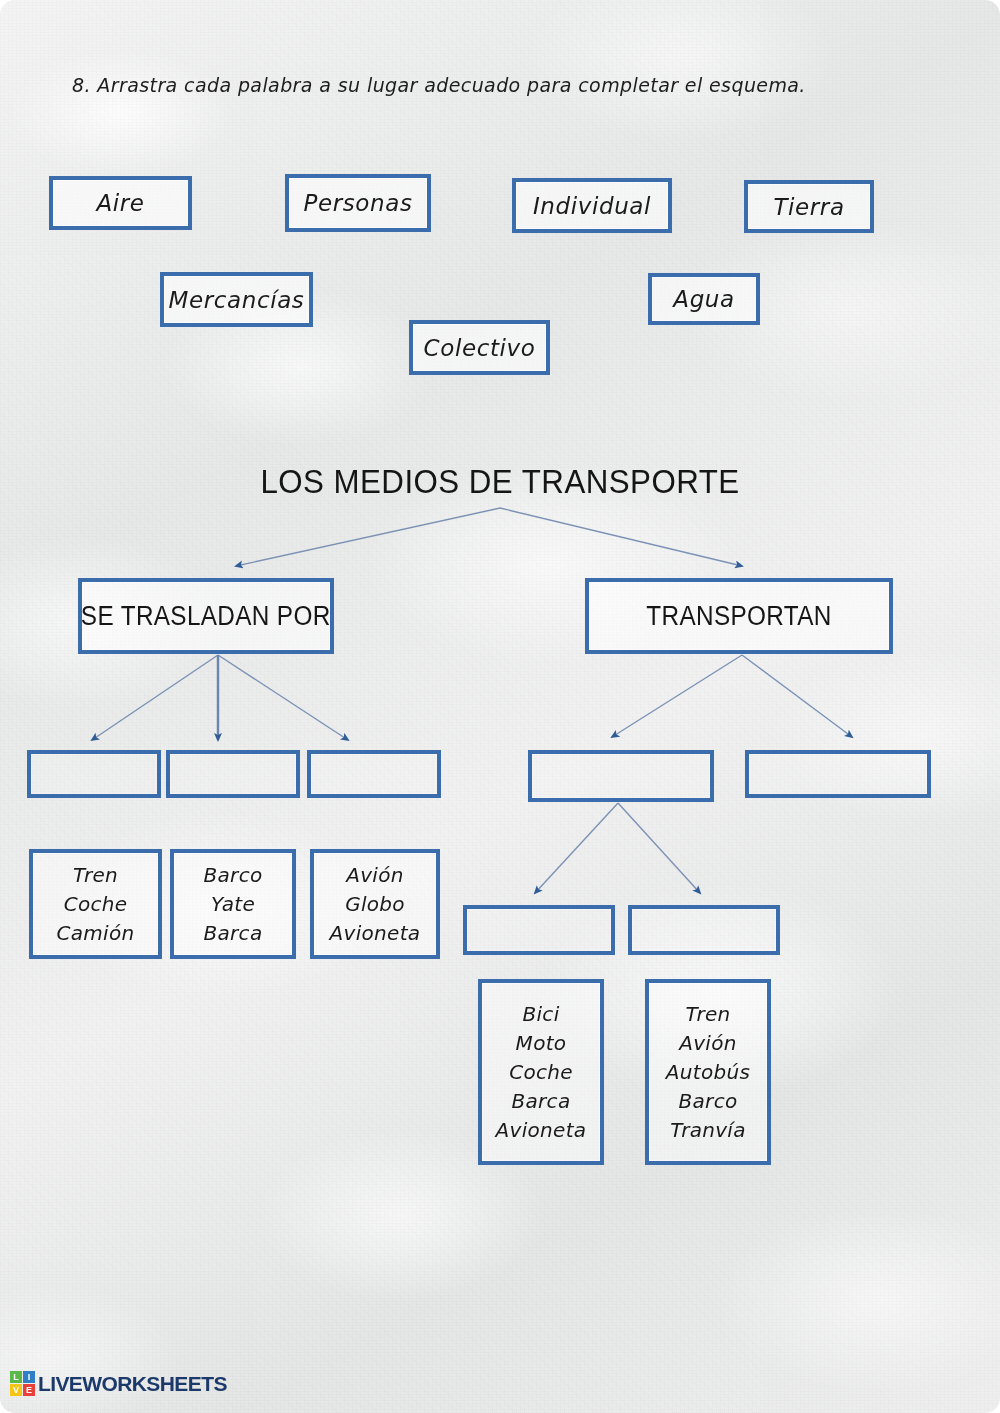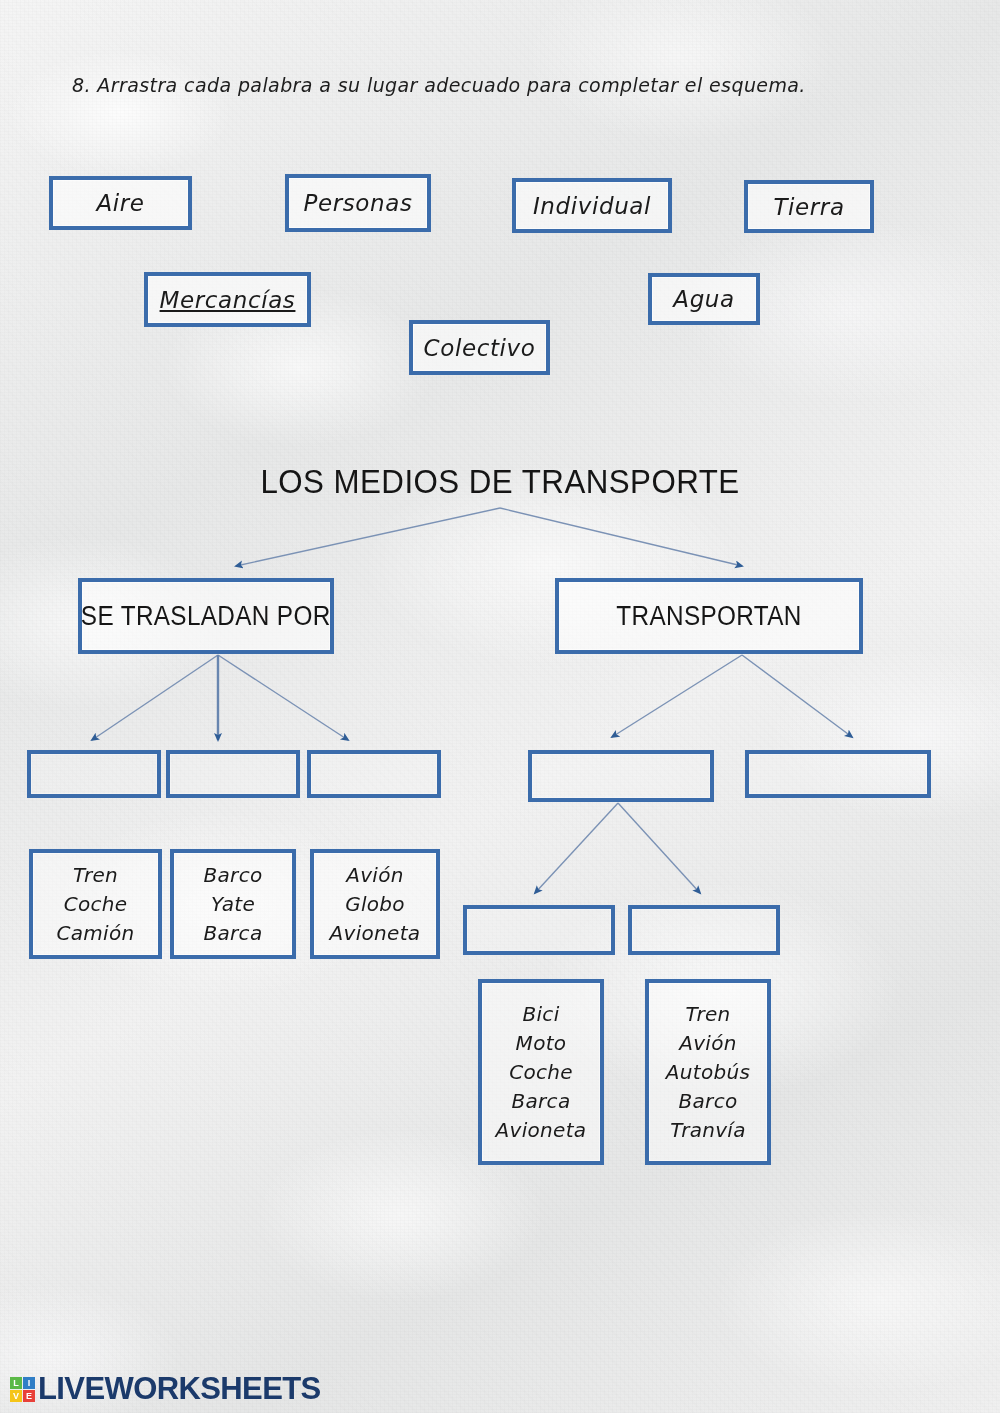--- a/index.html
+++ b/index.html
@@ -24,20 +24,21 @@
       radial-gradient(ellipse 240px 130px at 85% 22%, rgba(247,247,248,0.8), rgba(255,255,255,0) 70%),
       radial-gradient(ellipse 200px 120px at 8%  44%, rgba(255,255,255,0.65), rgba(255,255,255,0) 72%),
       radial-gradient(ellipse 260px 140px at 55% 40%, rgba(255,255,255,0.7), rgba(255,255,255,0) 72%),
       radial-gradient(ellipse 210px 120px at 92% 52%, rgba(252,252,253,0.7), rgba(255,255,255,0) 72%),
       radial-gradient(ellipse 230px 130px at 22% 64%, rgba(255,255,255,0.6), rgba(255,255,255,0) 72%),
       radial-gradient(ellipse 250px 150px at 72% 70%, rgba(255,255,255,0.7), rgba(255,255,255,0) 72%),
       radial-gradient(ellipse 200px 120px at 40% 86%, rgba(253,253,253,0.7), rgba(255,255,255,0) 72%),
       radial-gradient(ellipse 230px 130px at 88% 92%, rgba(255,255,255,0.6), rgba(255,255,255,0) 72%),
       radial-gradient(ellipse 180px 100px at 5%  96%, rgba(250,250,251,0.7), rgba(255,255,255,0) 72%),
       linear-gradient(150deg, #f4f4f4 0%, #e6e7e7 30%, #f1f1f1 55%, #e4e5e5 78%, #efefef 100%);
+    border-radius: 15px;
   }
 
   
   #grain {
     position: absolute;
     inset: 0;
     pointer-events: none;
     opacity: 0.5;
     background-image:
       repeating-linear-gradient(0deg,   rgba(0,0,0,0.022) 0px, rgba(0,0,0,0.022) 1px, rgba(255,255,255,0.03) 1px, rgba(255,255,255,0.03) 3px),
@@ -169,21 +170,21 @@
     font-size: 9px;
     font-weight: bold;
     color: #ffffff;
   }
   .tile-l { background: #5bb947; }
   .tile-i { background: #2f7ec6; }
   .tile-v { background: #f5c518; color: #ffffff; }
   .tile-e { background: #e8413a; }
   #logo-wordmark {
     font-family: "Liberation Sans", sans-serif;
-    font-size: 31px;
+    font-size: 21px;
     font-weight: bold;
     color: #1b3a6b;
     letter-spacing: -0.6px;
   }
 </style>
 </head>
 <body>
 
 <div id="page">
   <div id="grain"></div>
@@ -196,21 +197,21 @@
   <div class="abs word-chip" style="left:285px; top:174px; width:146px; height:58px;">
     <span>Personas</span>
   </div>
   <div class="abs word-chip" style="left:512px; top:178px; width:160px; height:55px;">
     <span>Individual</span>
   </div>
   <div class="abs word-chip" style="left:744px; top:180px; width:130px; height:53px;">
     <span>Tierra</span>
   </div>
 
-  <div class="abs word-chip" style="left:144px; top:272px; width:167px; height:55px;text-decoration:underline;">
+  <div class="abs word-chip" style="left:160px; top:272px; width:153px; height:55px;">
     <span>Mercancías</span>
   </div>
   <div class="abs word-chip" style="left:409px; top:272px; width:141px; height:55px;margin-top:48px;">
     <span>Colectivo</span>
   </div>
   <div class="abs word-chip" style="left:648px; top:273px; width:112px; height:52px;">
     <span>Agua</span>
   </div>
 
   <div class="abs" id="diagram-title">LOS MEDIOS DE TRANSPORTE</div>
@@ -240,21 +241,21 @@
     </g>
 
     <g stroke="#6886b0" stroke-width="2.4" fill="none" marker-end="url(#ah)">
       <path d="M218,655 L218,740"></path>
     </g>
   </svg>
 
   <div class="abs node-box" style="left:78px; top:578px; width:256px; height:76px;">
     <span class="node-label">SE TRASLADAN POR</span>
   </div>
-  <div class="abs node-box" style="left:555px; top:578px; width:308px; height:76px;">
+  <div class="abs node-box" style="left:585px; top:578px; width:308px; height:76px;">
     <span class="node-label">TRANSPORTAN</span>
   </div>
 
   <div class="abs drop-box" style="left:27px;  top:750px; width:134px; height:48px;"></div>
   <div class="abs drop-box" style="left:166px; top:750px; width:134px; height:48px;"></div>
   <div class="abs drop-box" style="left:307px; top:750px; width:134px; height:48px;"></div>
 
   <div class="abs drop-box" style="left:528px; top:750px; width:186px; height:52px;"></div>
   <div class="abs drop-box" style="left:745px; top:750px; width:186px; height:48px;"></div>
 

